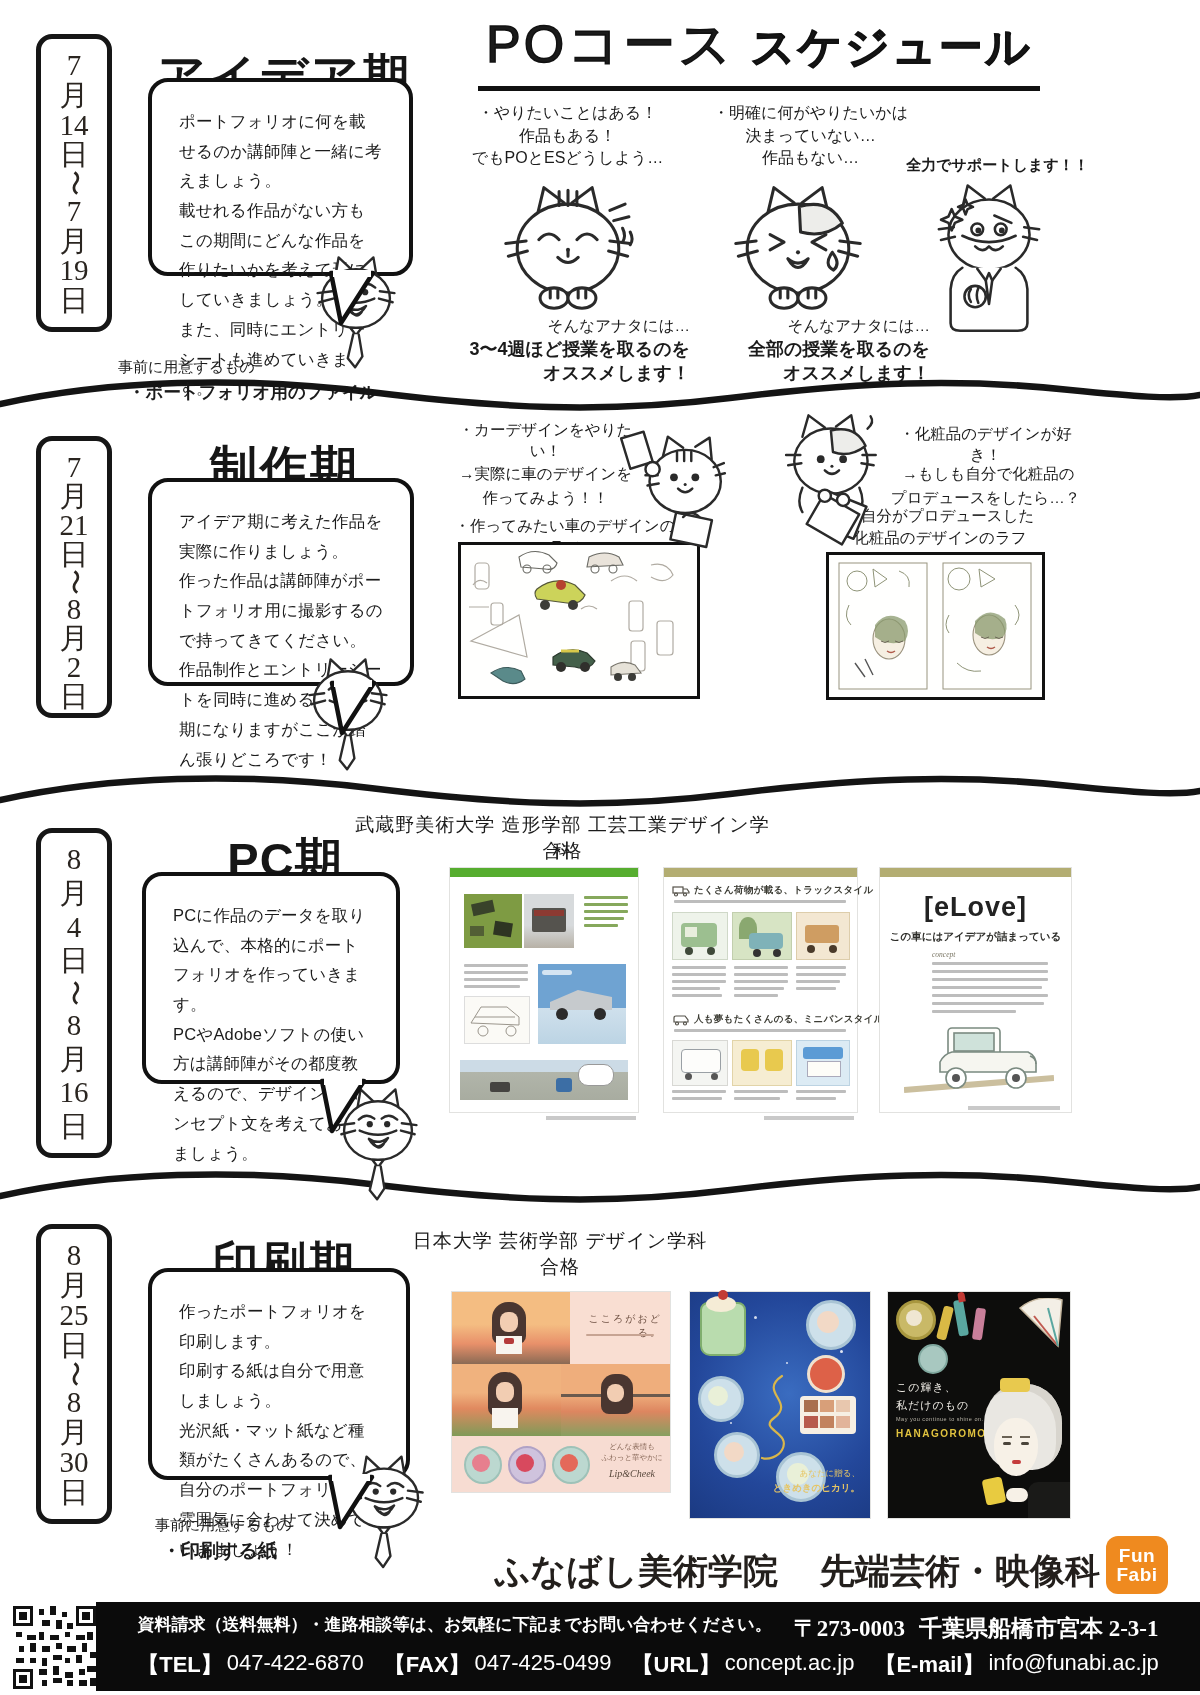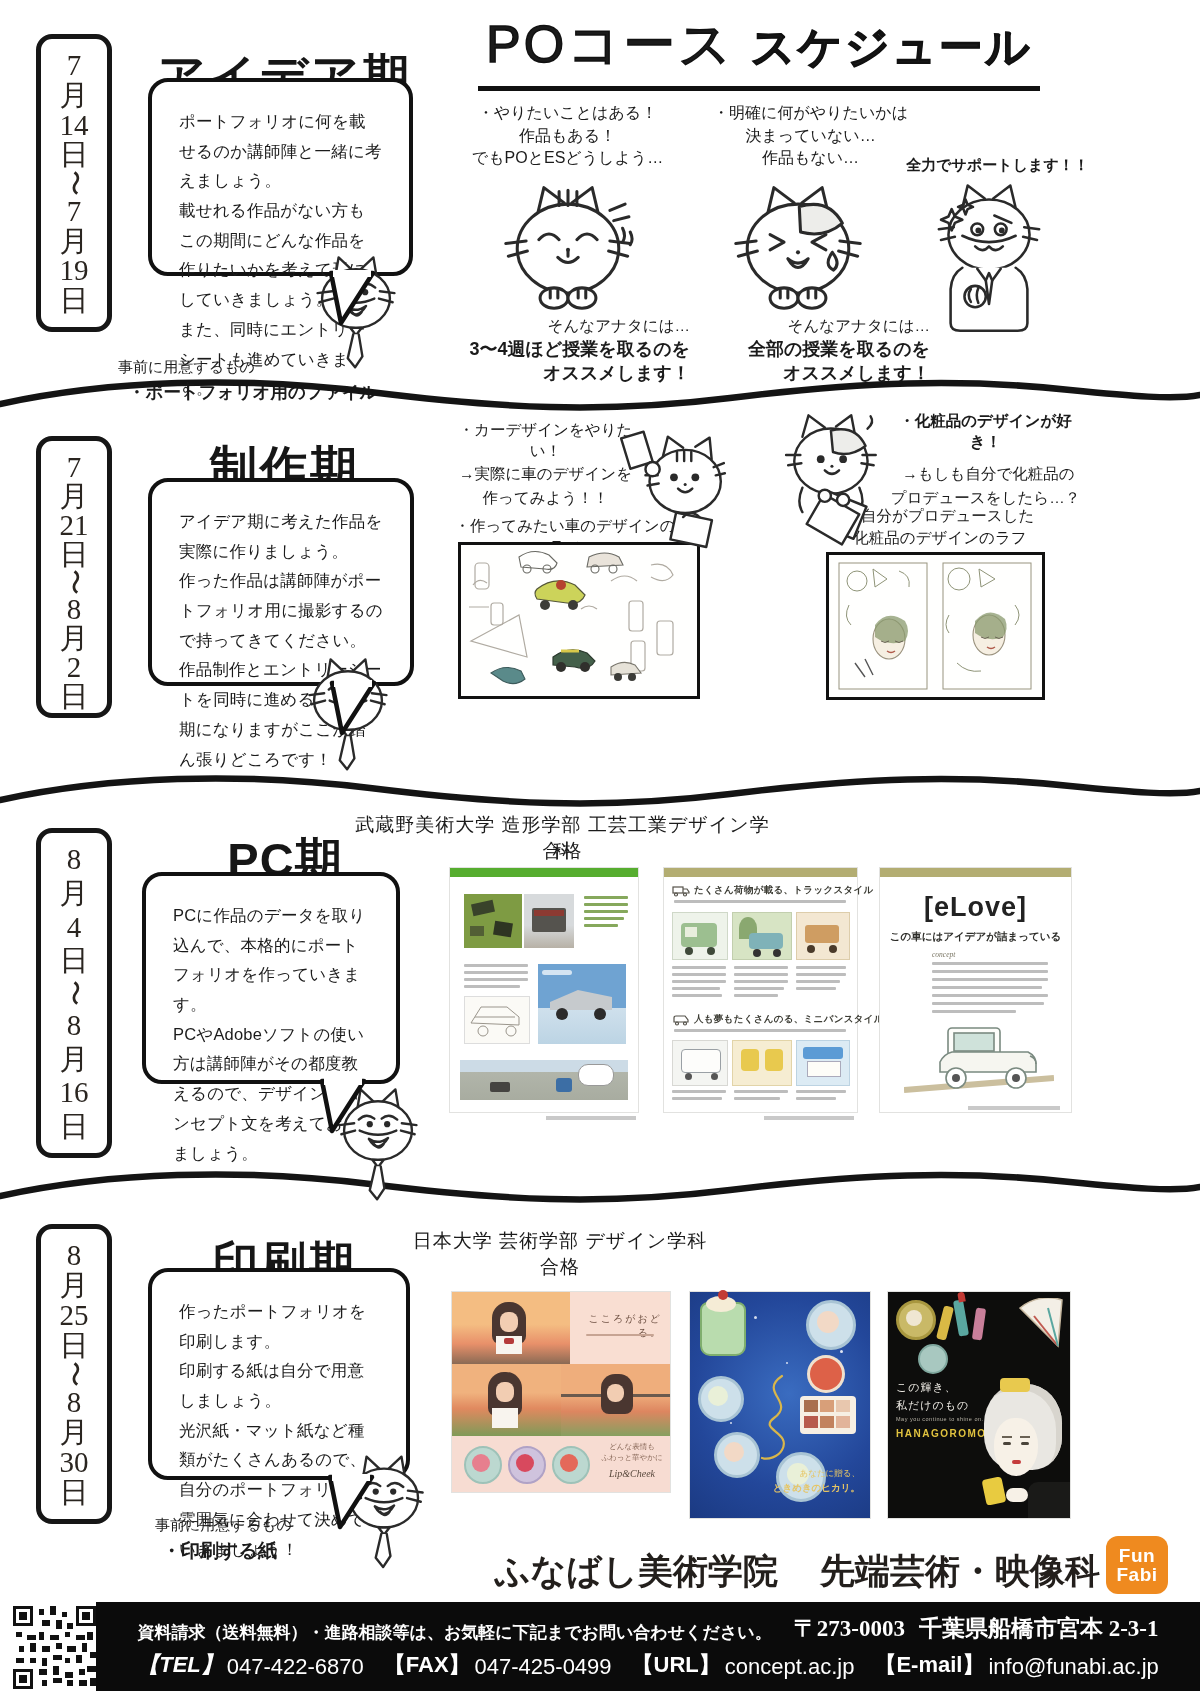--- a/index.html
+++ b/index.html
@@ -49,27 +49,27 @@
   .script{font-family:"Liberation Serif","DejaVu Serif",serif;}
   
   #school-line{position:absolute;right:100px;top:1548px;white-space:nowrap;
                font-family:"Liberation Serif","DejaVu Serif",serif;font-weight:bold;font-size:35px;color:#231f1c;}
   #school-line .dept{margin-left:42px;}
   #fun-logo{position:absolute;left:1106px;top:1536px;width:62px;height:58px;background:#ef8a1f;border-radius:12px;
             display:flex;flex-direction:column;align-items:center;justify-content:center;color:#fff;font-weight:bold;
             font-size:19px;line-height:1.02;letter-spacing:0.5px;}
   #contact-bar{position:absolute;left:96px;top:1602px;width:1104px;height:89px;background:#0b0b0b;color:#fff;
                display:flex;flex-direction:column;justify-content:center;gap:6px;}
-  #contact-bar .row{display:flex;justify-content:center;align-items:flex-end;white-space:nowrap;}
+  #contact-bar .row{display:flex;justify-content:center;align-items:flex-start;white-space:nowrap;}
   #contact-bar .msg{font-size:17px;font-weight:bold;}
   #contact-bar .postal{font-family:"Liberation Serif","DejaVu Serif",serif;font-weight:bold;font-size:23px;margin-left:22px;}
   #contact-bar .addr{font-family:"Liberation Serif","DejaVu Serif",serif;font-weight:bold;font-size:23px;margin-left:14px;}
   #contact-bar .lbl{font-size:22px;font-weight:bold;margin-left:20px;}
   #contact-bar .val{font-size:22px;margin-left:4px;}
-  #contact-bar .row2 .lbl:first-child{margin-left:0;font-style:italic;}
+  #contact-bar .row2 .lbl:first-child{margin-left:0;}
 </style>
 </head>
 <body>
 
 <svg width="0" height="0" style="position:absolute">
   <defs>
     <symbol id="wave" viewBox="0 0 1200 44">
       <path d="M0,30 C110,6 240,2 370,18 C500,34 600,40 730,24 C860,8 960,4 1070,16 C1130,22 1175,26 1200,21" fill="none" stroke="#141414" stroke-width="6.5" stroke-linecap="round"></path>
     </symbol>
     <symbol id="cat-tail-sym" viewBox="0 0 100 132">
@@ -280,21 +280,21 @@
   <span class="note" style="left:443px;top:420px;width:205px;">・カーデザインをやりたい！</span>
   <span class="note" style="left:443px;top:464px;width:205px;">→実際に車のデザインを</span>
   <span class="note" style="left:443px;top:488px;width:205px;">作ってみよう！！</span>
   <svg class="cat" style="left:620px;top:414px;" width="112" height="143">
       <use href="#cat-point-sym"></use>
     </svg>
 
   <svg class="cat" style="left:780px;top:408px;" width="112" height="143">
       <use href="#cat-hold-sym"></use>
     </svg>
-  <span class="note" style="left:888px;top:411px;width:195px;font-weight:bold;">・化粧品のデザインが好き！</span>
+  <span class="note" style="left:888px;top:424px;width:195px;">・化粧品のデザインが好き！</span>
   <span class="note" style="left:896px;top:464px;width:185px;">→もしも自分で化粧品の</span>
   <span class="note" style="left:888px;top:488px;width:195px;">プロデュースをしたら…？</span>
 
   <span class="note" style="left:450px;top:516px;width:230px;">・作ってみたい車のデザインのラフ</span>
   <div class="frame" style="left:458px;top:542px;width:242px;height:157px;">
     <svg width="236" height="151" viewBox="0 0 236 151">
       <g fill="none" stroke="#b0aba2" stroke-width="1.2">
         <rect x="14" y="18" width="14" height="26" rx="4"></rect>
           <rect x="30" y="58" width="12" height="22" rx="3"></rect>
         <path d="M10,96 L58,70 L66,112 Z"></path>

